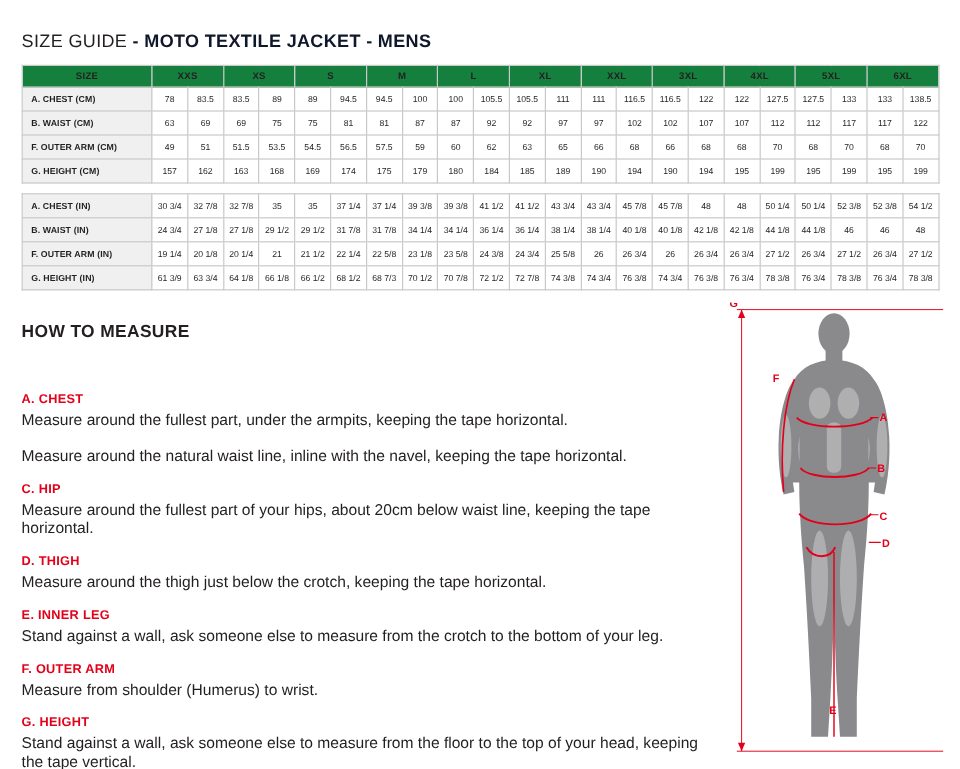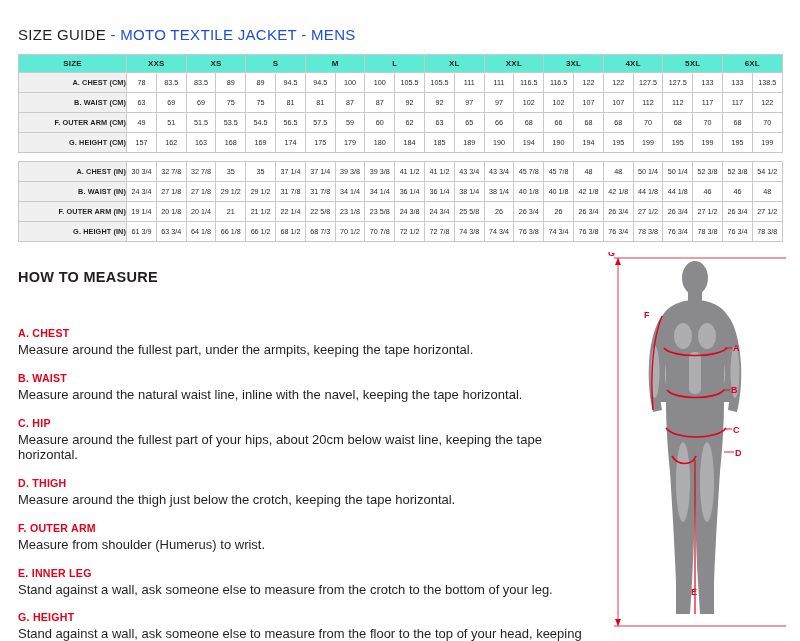--- a/index.html
+++ b/index.html
@@ -31,23 +31,23 @@
     white-space: nowrap;
   }
   .title-light {
     font-size: 15px;
     font-weight: 400;
     letter-spacing: 0.3px;
     color: #231f20;
   }
   .title-bold {
     font-size: 15px;
-    font-weight: normal;
+    font-weight: bold;
     letter-spacing: 0.3px;
-    color: #1d4ed8;
+    color: #0f172a;
   }
 
   
   .size-table {
     position: absolute;
     left: 18px;
     top: 54px;
     width: 764px;
     border-collapse: collapse;
     table-layout: fixed;
@@ -55,30 +55,30 @@
   .size-table th, .size-table td {
     border: 1px solid #c9c9c9;
     height: 19px;
     font-size: 7.2px;
     text-align: center;
     vertical-align: middle;
     padding: 0;
     color: #231f20;
   }
   .size-table th {
-    background: #5eead4;
+    background: #15803d;
     font-weight: bold;
     font-size: 8px;
     height: 17px;
     letter-spacing: .2px;
   }
   .size-table td.rowlabel {
     background: #f0f0f0;
     font-weight: bold;
-    text-align: right;
+    text-align: left;
     padding-left: 7px;
     font-size: 7.3px;
     letter-spacing: .1px;
   }
   .size-table tr.gap td {
     border-left: none;
     border-right: none;
     border-top: none;
     border-bottom: none;
     height: 8px;
@@ -369,38 +369,37 @@
   </table>
 
   <div class="howto-title">HOW TO MEASURE</div>
 
   <div class="measure-list">
     <div class="measure-item">
       <div class="measure-head">A. CHEST</div>
       <div class="measure-body">Measure around the fullest part, under the armpits, keeping the tape horizontal.</div>
     </div>
     <div class="measure-item">
-      <div class="measure-head">B. WAIST</div>
       <div class="measure-body">Measure around the natural waist line, inline with the navel, keeping the tape horizontal.</div>
     </div>
     <div class="measure-item">
       <div class="measure-head">C. HIP</div>
       <div class="measure-body">Measure around the fullest part of your hips, about 20cm below waist line, keeping the tape horizontal.</div>
     </div>
     <div class="measure-item">
       <div class="measure-head">D. THIGH</div>
       <div class="measure-body">Measure around the thigh just below the crotch, keeping the tape horizontal.</div>
     </div>
     <div class="measure-item">
+      <div class="measure-head">E. INNER LEG</div>
+      <div class="measure-body">Stand against a wall, ask someone else to measure from the crotch to the bottom of your leg.</div>
+    </div>
+    <div class="measure-item">
       <div class="measure-head">F. OUTER ARM</div>
       <div class="measure-body">Measure from shoulder (Humerus) to wrist.</div>
-    </div>
-    <div class="measure-item">
-      <div class="measure-head">E. INNER LEG</div>
-      <div class="measure-body">Stand against a wall, ask someone else to measure from the crotch to the bottom of your leg.</div>
     </div>
     <div class="measure-item">
       <div class="measure-head">G. HEIGHT</div>
       <div class="measure-body">Stand against a wall, ask someone else to measure from the floor to the top of your head, keeping the tape vertical.</div>
     </div>
   </div>
 
   <div class="figure">
     <svg width="190" height="380" viewBox="0 0 190 380" xmlns="http://www.w3.org/2000/svg">
 

